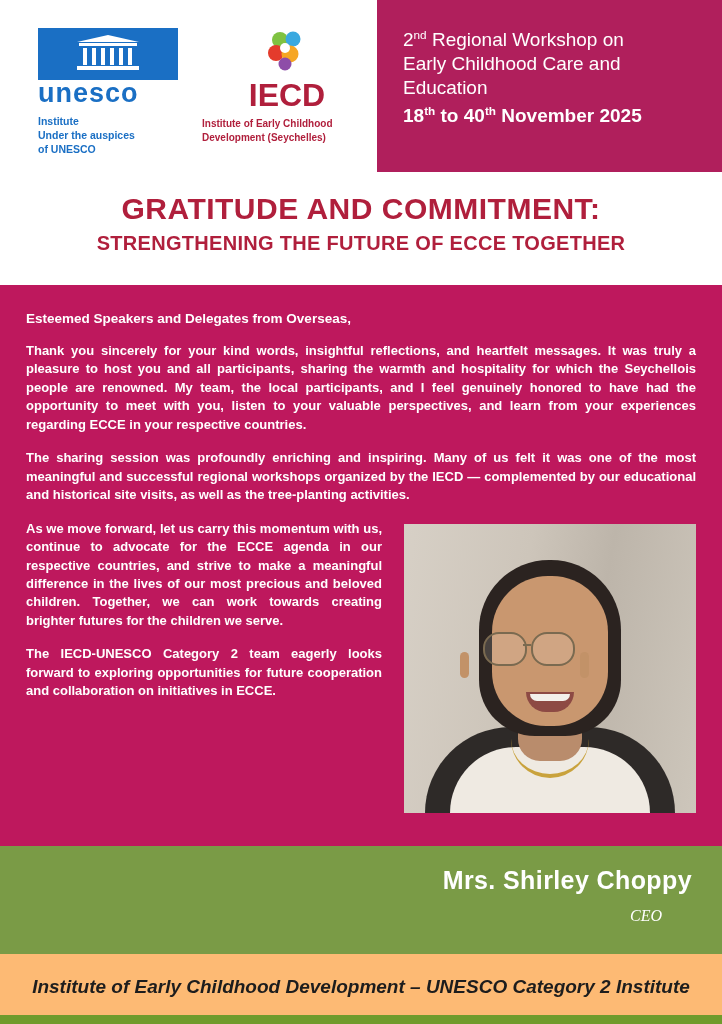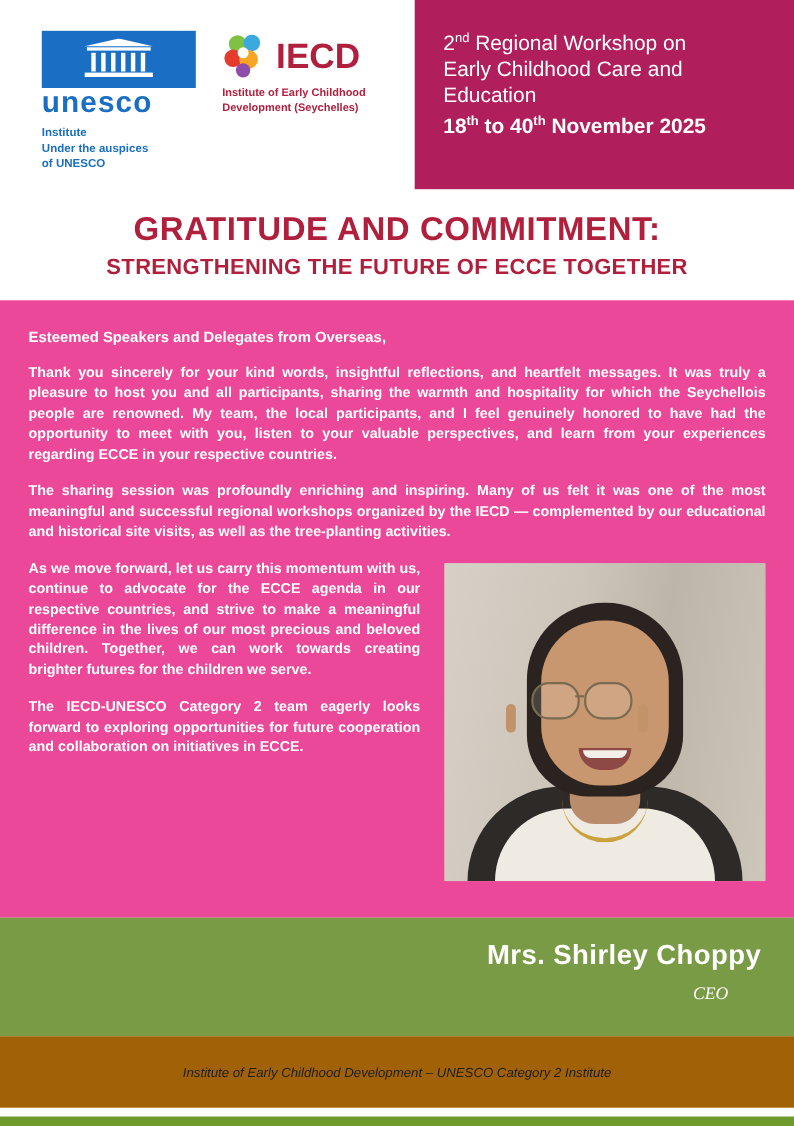--- a/index.html
+++ b/index.html
@@ -68,20 +68,21 @@
     line-height: 1.35;
   }
   .iecd-block {
     width: 170px;
     padding-top: 2px;
   }
   .iecd-top {
     display: flex;
     align-items: center;
     gap: 7px;
+    flex-direction: column;
   }
   .iecd-logo {
     position: relative;
     width: 42px;
     height: 42px;
   }
   .iecd-word {
     font-size: 32px;
     font-weight: bold;
     color: #b01f3c;
@@ -110,41 +111,41 @@
   .hr-dates {
     font-size: 19px;
     font-weight: bold;
     margin-top: 4px;
   }
   sup { font-size: 0.62em; }
 
   
   .title-band {
     text-align: center;
-    padding: 20px 10px 18px 10px;
+    padding: 20px 10px 30px 10px;
   }
   .title-main {
     color: #b01f3c;
     font-size: 30px;
     font-weight: bold;
     letter-spacing: 0.5px;
     line-height: 1.1;
   }
   .title-sub {
     color: #b01f3c;
     font-size: 20px;
     font-weight: bold;
     letter-spacing: 0.3px;
     margin-top: 7px;
   }
 
   
   .body-band {
     position: relative;
-    background: #ec4899;
+    background: #be185d;
     padding: 26px 26px 0 26px;
     box-sizing: border-box;
     height: 561px;
     color: #ffffff;
   }
   .greeting {
     font-size: 13.5px;
     font-weight: bold;
     margin-bottom: 16px;
   }
@@ -207,28 +208,28 @@
   }
   .sign-role {
     font-size: 16px;
     font-style: italic;
     margin-top: 12px;
     margin-right: 30px;
     font-family: Liberation Serif, serif;
   }
   .footer {
     height: 65px;
-    background: #a16207;
+    background: #fdba74;
     display: flex;
     align-items: center;
     justify-content: center;
     color: #1d1d1d;
-    font-size: 12px;
+    font-size: 19px;
     font-style: italic;
-    font-weight: normal;
+    font-weight: bold;
   }
   .bottom-bar {
     position: absolute;
     left: 0; bottom: 0;
     width: 100%;
     height: 9px;
     background: #6f9b2c;
   }
 </style>
 </head>

